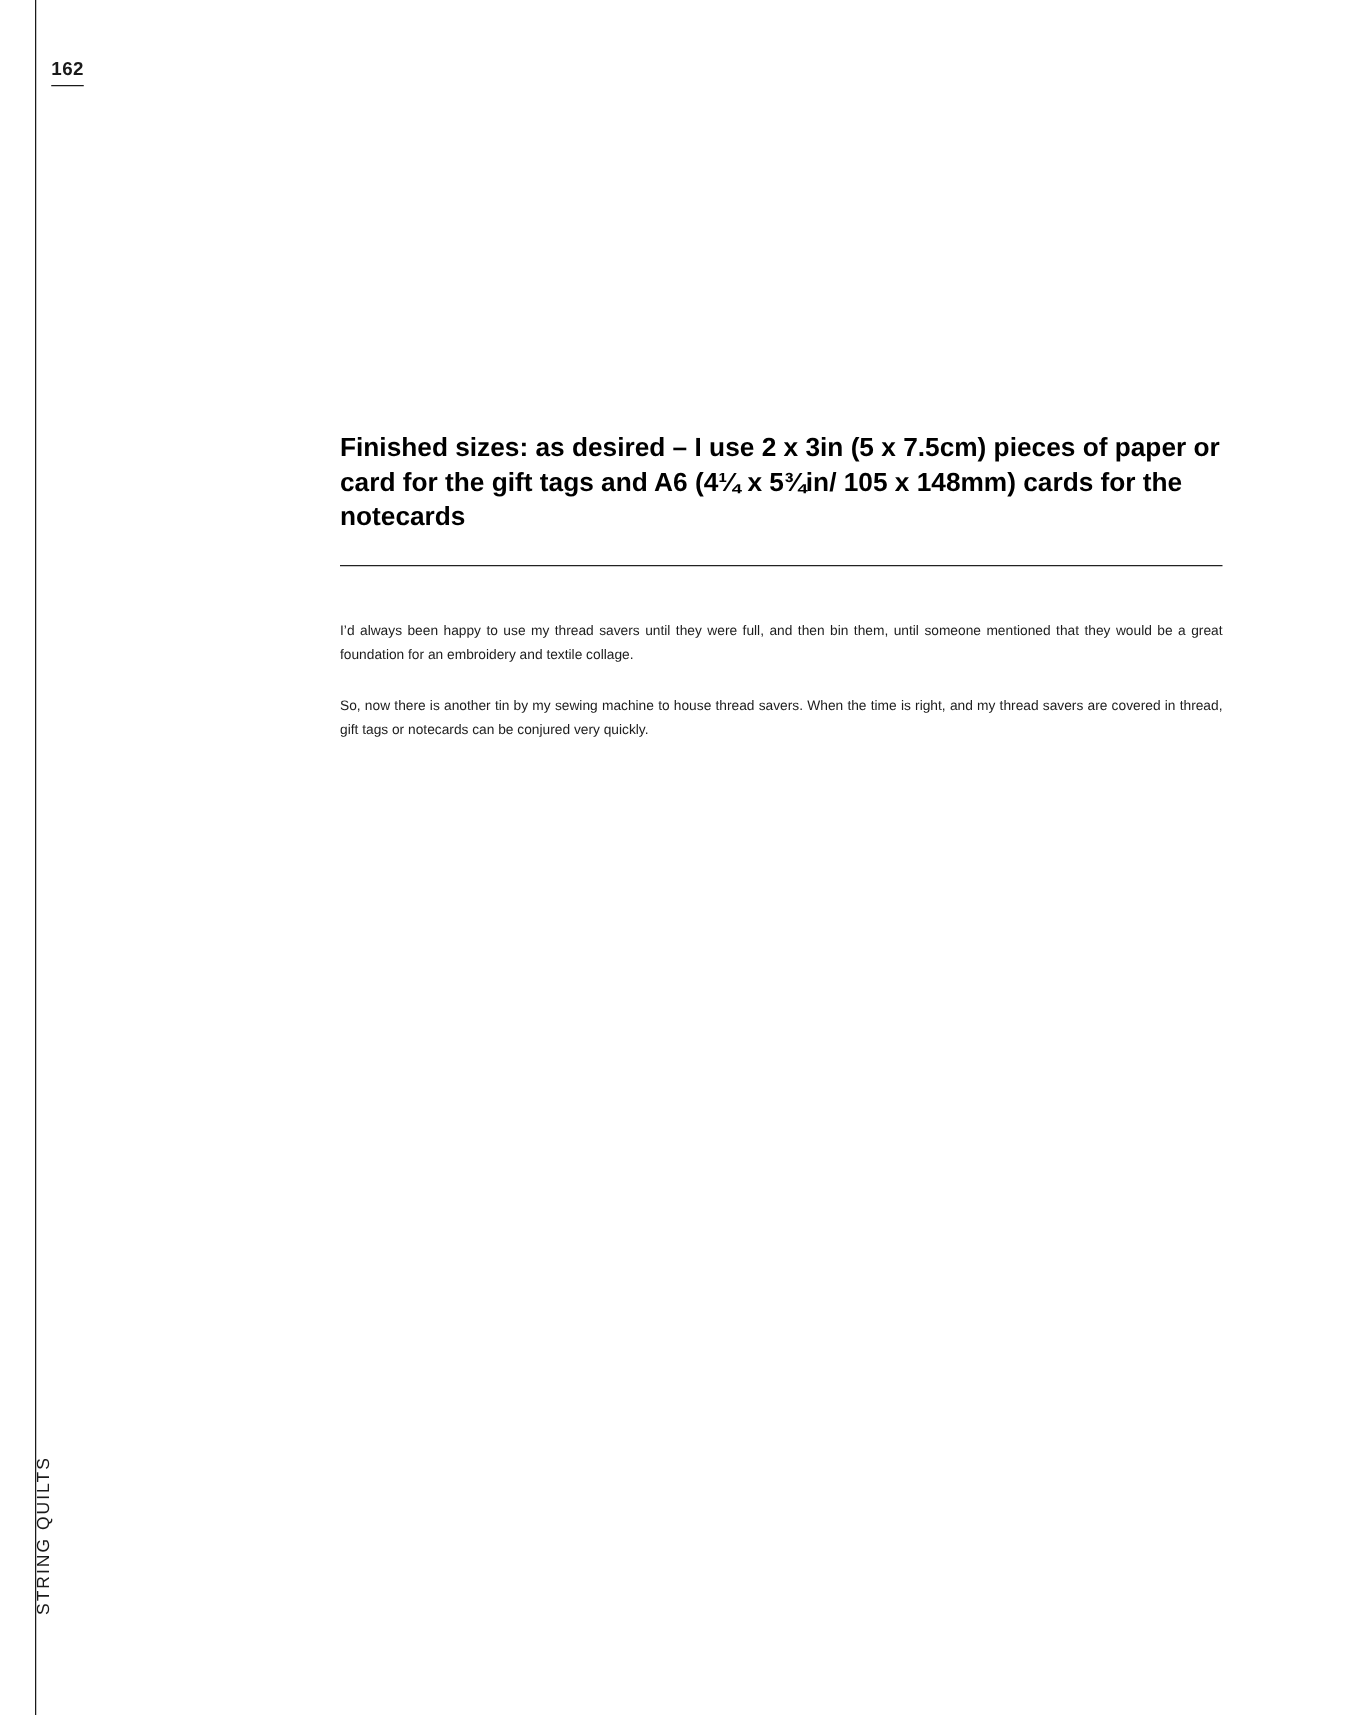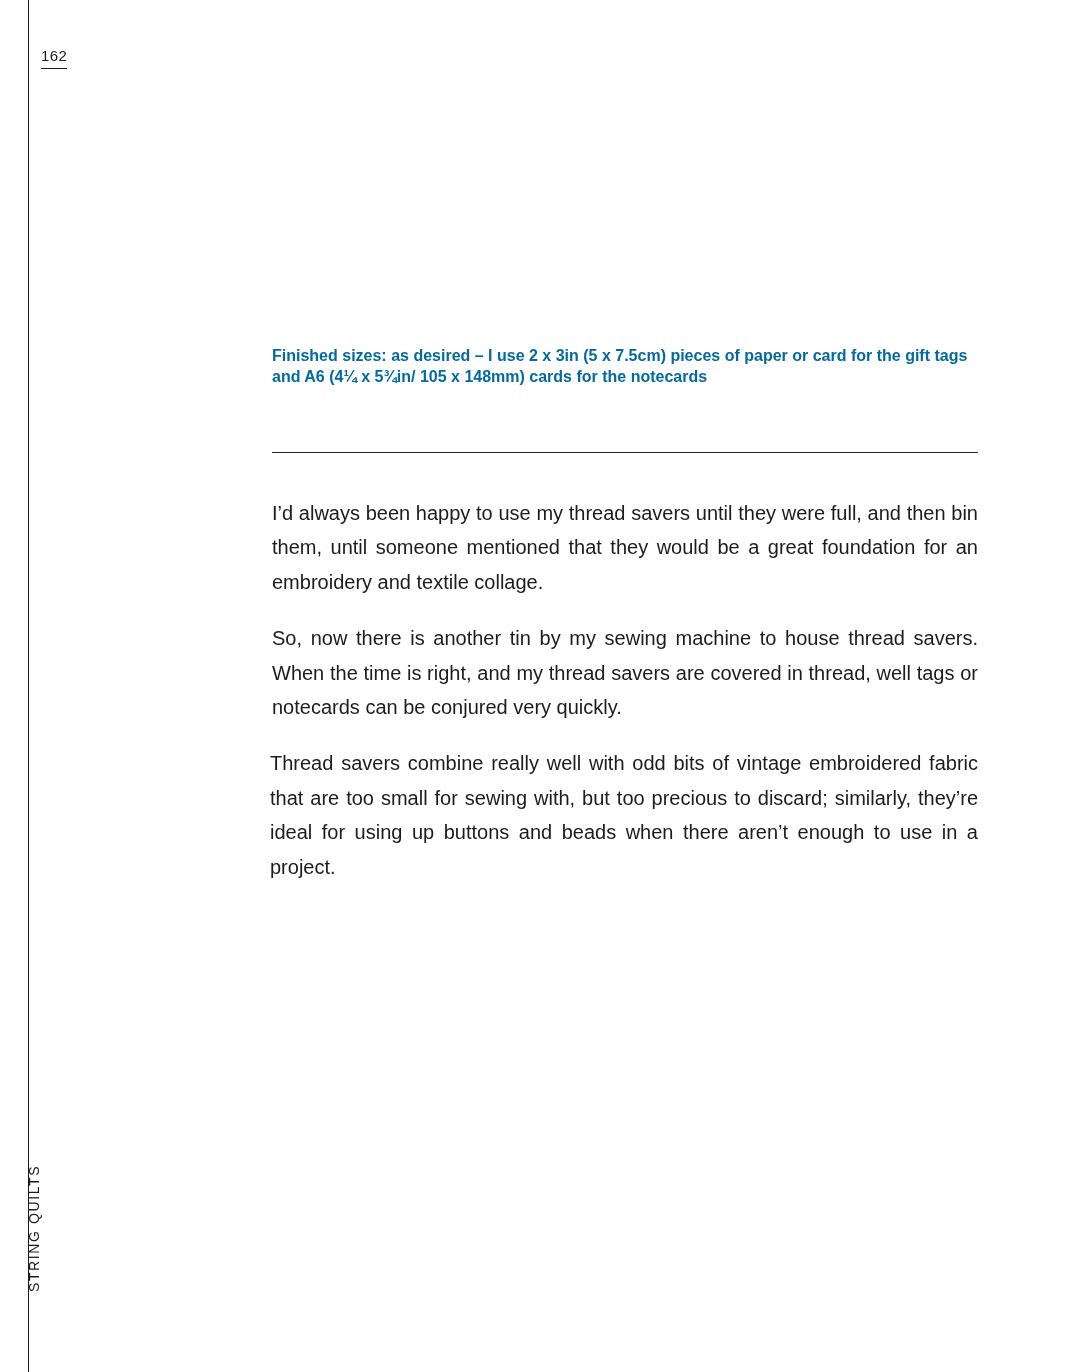--- a/index.html
+++ b/index.html
@@ -30,20 +30,21 @@
   .page-number {
     position: absolute;
     left: 41px;
     top: 48px;
     font-size: 15px;
     letter-spacing: 0.4px;
     color: #1a1a1a;
     padding-bottom: 3px;
     border-bottom: 1px solid #1a1a1a;
     line-height: 1.1;
+    font-weight: bold;
   }
 
   
   .running-head {
     position: absolute;
     left: 42px;
     bottom: 80px;
     transform-origin: left bottom;
     transform: rotate(-90deg);
     white-space: nowrap;
@@ -71,44 +72,44 @@
     letter-spacing: 2.0px;
   }
 
   
   .finished-sizes {
     position: absolute;
     left: 272px;
     top: 345px;
     width: 706px;
     font-weight: bold;
-    font-size: 16px;
+    font-size: 21px;
     line-height: 1.32;
-    color: #0369a1;
+    color: #000000;
   }
 
   .rule {
     position: absolute;
     left: 272px;
     top: 452px;
     width: 706px;
     height: 1px;
     background: #222222;
   }
 
   
   .body-copy {
     position: absolute;
     left: 272px;
     top: 496px;
     width: 706px;
   }
   .body-copy p {
     margin: 0 0 22px 0;
-    font-size: 20px;
+    font-size: 11px;
     line-height: 1.72;
     color: #1c1c1c;
     text-align: justify;
   }
   .body-copy p:last-child {
     margin-bottom: 0;
   }
   .body-copy p.indent {
     margin-left: -2px;
   }
@@ -124,15 +125,14 @@
 
 <div class="title-block">
 </div>
 
 <div class="finished-sizes">Finished sizes: as desired – I use 2 x 3in (5 x 7.5cm) pieces of paper or card for the gift tags and A6 (4¼ x 5¾in/ 105 x 148mm) cards for the notecards</div>
 
 <div class="rule"></div>
 
 <div class="body-copy">
   <p>I’d always been happy to use my thread savers until they were full, and then bin them, until someone mentioned that they would be a great foundation for an embroidery and textile collage.</p>
-  <p>So, now there is another tin by my sewing machine to house thread savers. When the time is right, and my thread savers are covered in thread, well tags or notecards can be conjured very quickly.</p>
-  <p class="indent">Thread savers combine really well with odd bits of vintage embroidered fabric that are too small for sewing with, but too precious to discard; similarly, they’re ideal for using up buttons and beads when there aren’t enough to use in a project.</p>
+  <p>So, now there is another tin by my sewing machine to house thread savers. When the time is right, and my thread savers are covered in thread, gift tags or notecards can be conjured very quickly.</p>
 </div>
 
 </body></html>

